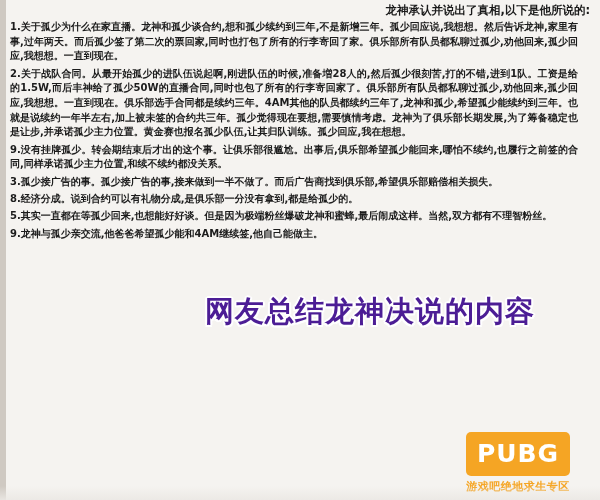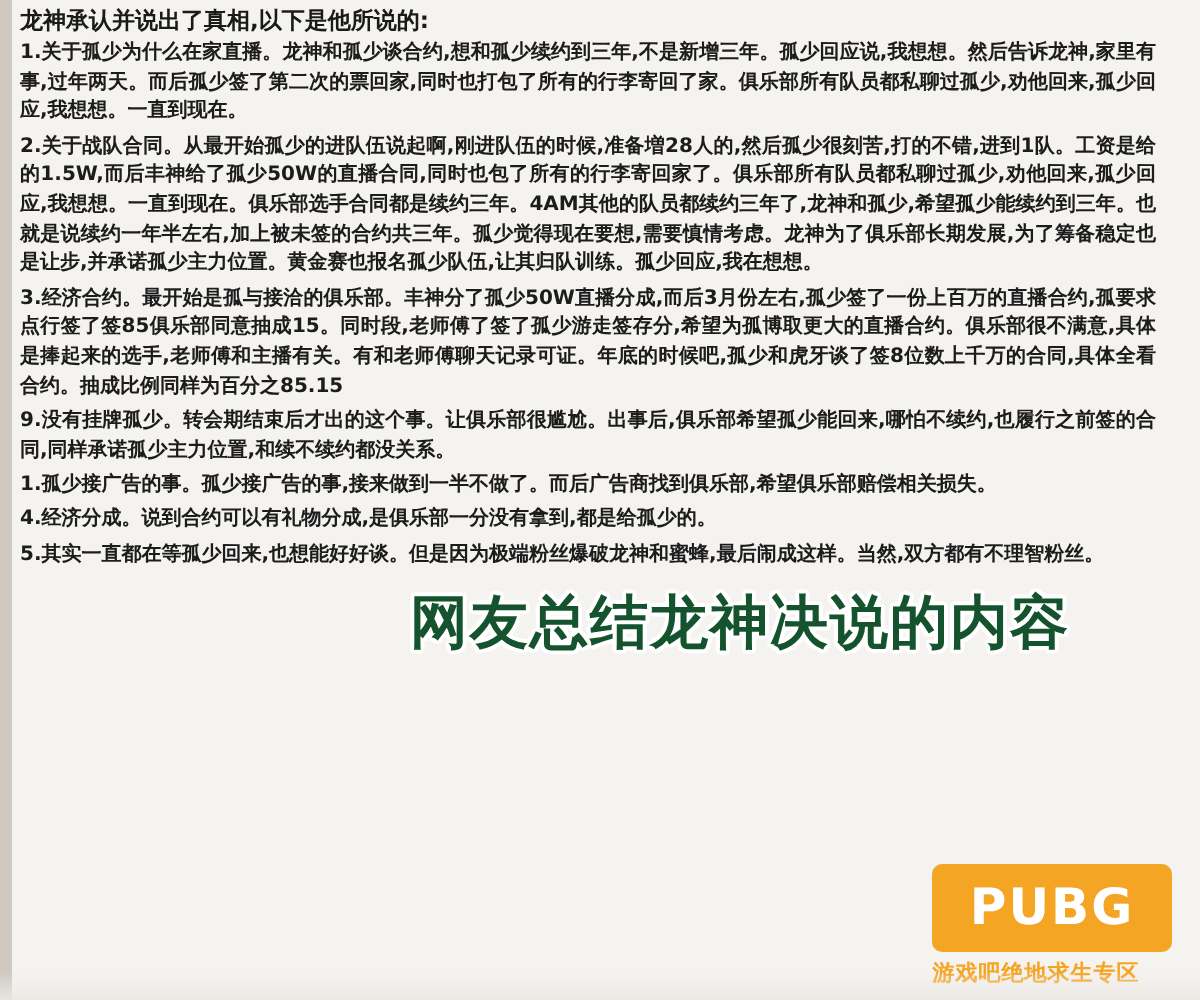--- a/index.html
+++ b/index.html
@@ -37,20 +37,21 @@
     padding: 2px 6px 0 2px;
     box-sizing: border-box;
   }
   .headline {
     font-size: 11.5px;
     line-height: 15px;
     color: #1a1a1a;
     font-weight: bold;
     margin: 1px 0 2px 0;
     letter-spacing: 0px;
+    text-align: right;
   }
   .para {
     font-size: 10px;
     line-height: 14.6px;
     color: #1c1c1c;
     margin: 0 12px 3px 0;
     text-align: justify;
     word-break: break-all;
     font-weight: bold;
     letter-spacing: 0px;
@@ -59,21 +60,21 @@
     margin-bottom: 2px;
   }
   
   .red-banner {
     position: absolute;
     left: 205px;
     top: 296px;
     font-size: 29px;
     line-height: 30px;
     font-weight: bold;
-    color: #14532d;
+    color: #4c1d95;
     text-shadow:
       -1.5px -1.5px 0 #ffffff,
        1.5px -1.5px 0 #ffffff,
       -1.5px  1.5px 0 #ffffff,
        1.5px  1.5px 0 #ffffff,
        0px  2px 0 #ffffff,
        2px  0px 0 #ffffff,
       -2px  0px 0 #ffffff,
        0px -2px 0 #ffffff;
     letter-spacing: 1px;
@@ -81,21 +82,21 @@
   }
   
   .logo-wrap {
     position: absolute;
     right: 8px;
     bottom: 6px;
     width: 148px;
     text-align: center;
   }
   .logo-badge {
-    width: 120px;
+    width: 104px;
     height: 44px;
     margin: 0 0 3px 22px;
     background: #f5a524;
     border-radius: 5px;
     display: flex;
     align-items: center;
     justify-content: center;
   }
   .logo-text {
     font-family: "DejaVu Sans", "Liberation Sans", sans-serif;
@@ -125,25 +126,25 @@
 </head>
 <body>
 
 <div class="page">
   <div class="left-rail"></div>
 
   <div class="content">
     <div class="headline">龙神承认并说出了真相,以下是他所说的:</div>
     <p class="para">1.关于孤少为什么在家直播。龙神和孤少谈合约,想和孤少续约到三年,不是新增三年。孤少回应说,我想想。然后告诉龙神,家里有事,过年两天。而后孤少签了第二次的票回家,同时也打包了所有的行李寄回了家。俱乐部所有队员都私聊过孤少,劝他回来,孤少回应,我想想。一直到现在。</p>
     <p class="para">2.关于战队合同。从最开始孤少的进队伍说起啊,刚进队伍的时候,准备増28人的,然后孤少很刻苦,打的不错,进到1队。工资是给的1.5W,而后丰神给了孤少50W的直播合同,同时也包了所有的行李寄回家了。俱乐部所有队员都私聊过孤少,劝他回来,孤少回应,我想想。一直到现在。俱乐部选手合同都是续约三年。4AM其他的队员都续约三年了,龙神和孤少,希望孤少能续约到三年。也就是说续约一年半左右,加上被未签的合约共三年。孤少觉得现在要想,需要慎情考虑。龙神为了俱乐部长期发展,为了筹备稳定也是让步,并承诺孤少主力位置。黄金赛也报名孤少队伍,让其归队训练。孤少回应,我在想想。</p>
-    <p class="para">3.经济合约。最开始是孤与接洽的俱乐部。丰神分了孤少50W直播分成,而后3月份左右,孤少签了一份上百万的直播合约,孤要求点行签了签85俱乐部同意抽成15。同时段,老师傅了签了孤少游走签存分,希望为孤博取更大的直播合约。俱乐部很不满意,具体是捧起来的选手,老师傅和主播有关。有和老师傅聊天记录可证。年底的时候吧,孤少和虎牙谈了签8位数上千万的合同,具体全看合约。抽成比例同样为百分之85.15</p>
     <p class="para">9.没有挂牌孤少。转会期结束后才出的这个事。让俱乐部很尴尬。出事后,俱乐部希望孤少能回来,哪怕不续约,也履行之前签的合同,同样承诺孤少主力位置,和续不续约都没关系。</p>
-    <p class="para tight">1.孤少接广告的事。孤少接广告的事,接来做到一半不做了。而后广告商找到俱乐部,希望俱乐部赔偿相关损失。</p>
-    <p class="para">4.经济分成。说到合约可以有礼物分成,是俱乐部一分没有拿到,都是给孤少的。</p>
+    <p class="para tight">3.孤少接广告的事。孤少接广告的事,接来做到一半不做了。而后广告商找到俱乐部,希望俱乐部赔偿相关损失。</p>
+    <p class="para">8.经济分成。说到合约可以有礼物分成,是俱乐部一分没有拿到,都是给孤少的。</p>
     <p class="para">5.其实一直都在等孤少回来,也想能好好谈。但是因为极端粉丝爆破龙神和蜜蜂,最后闹成这样。当然,双方都有不理智粉丝。</p>
+    <p class="para">9.龙神与孤少亲交流,他爸爸希望孤少能和4AM继续签,他自己能做主。</p>
   </div>
 
   <div class="red-banner">网友总结龙神决说的内容</div>
 
   <div class="logo-wrap">
     <div class="logo-badge">
       <span class="logo-text">PUBG</span>
     </div>
     <div class="logo-caption">游戏吧绝地求生专区</div>
   </div>

